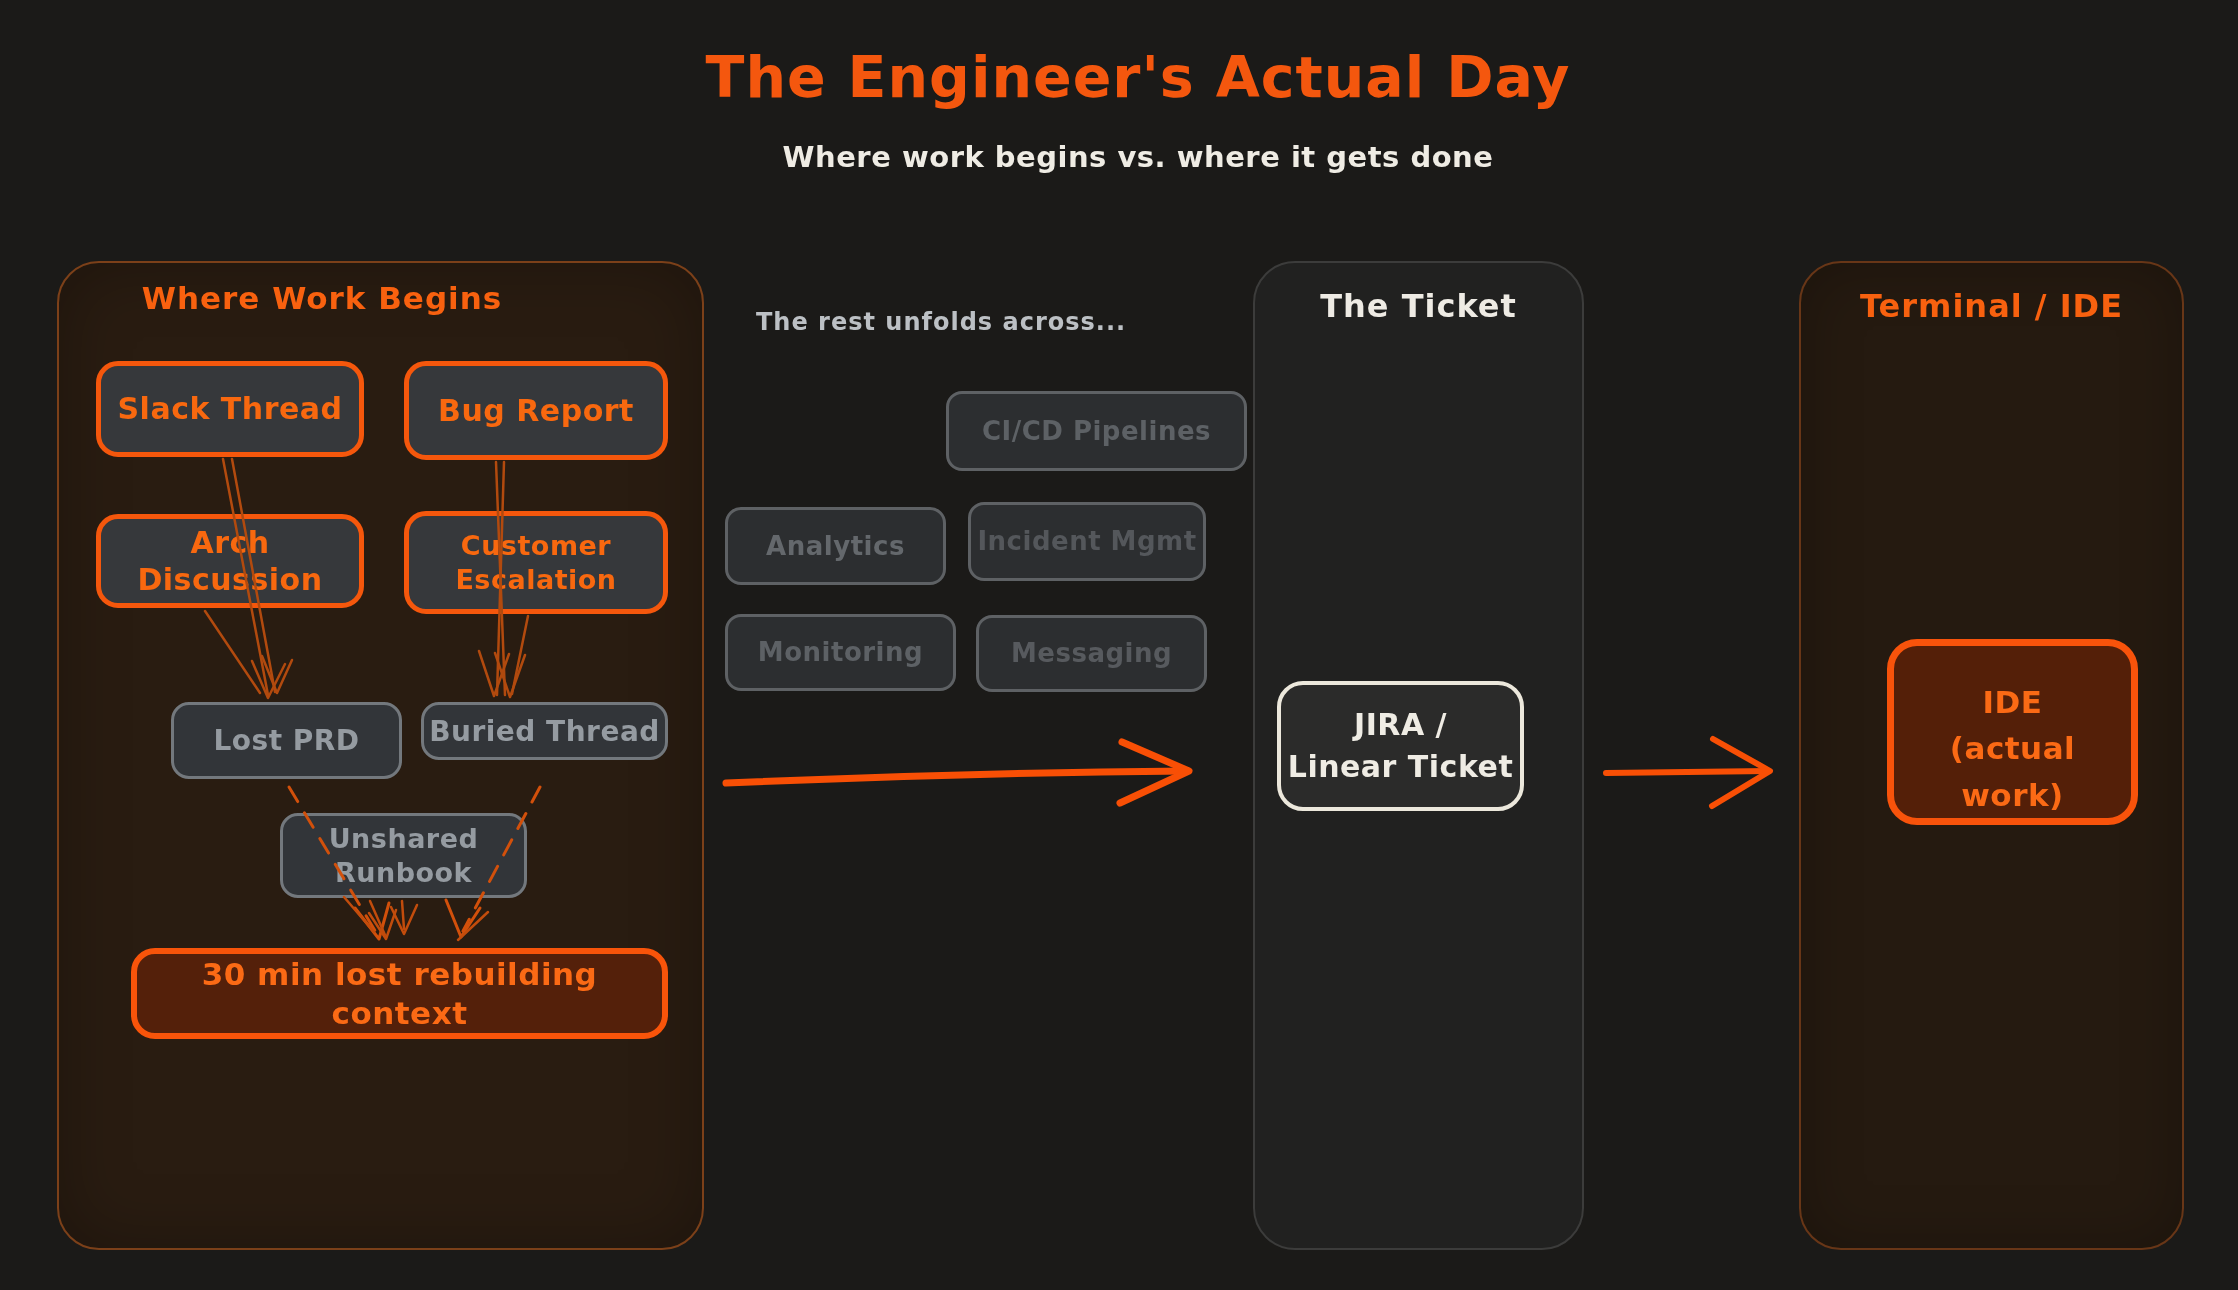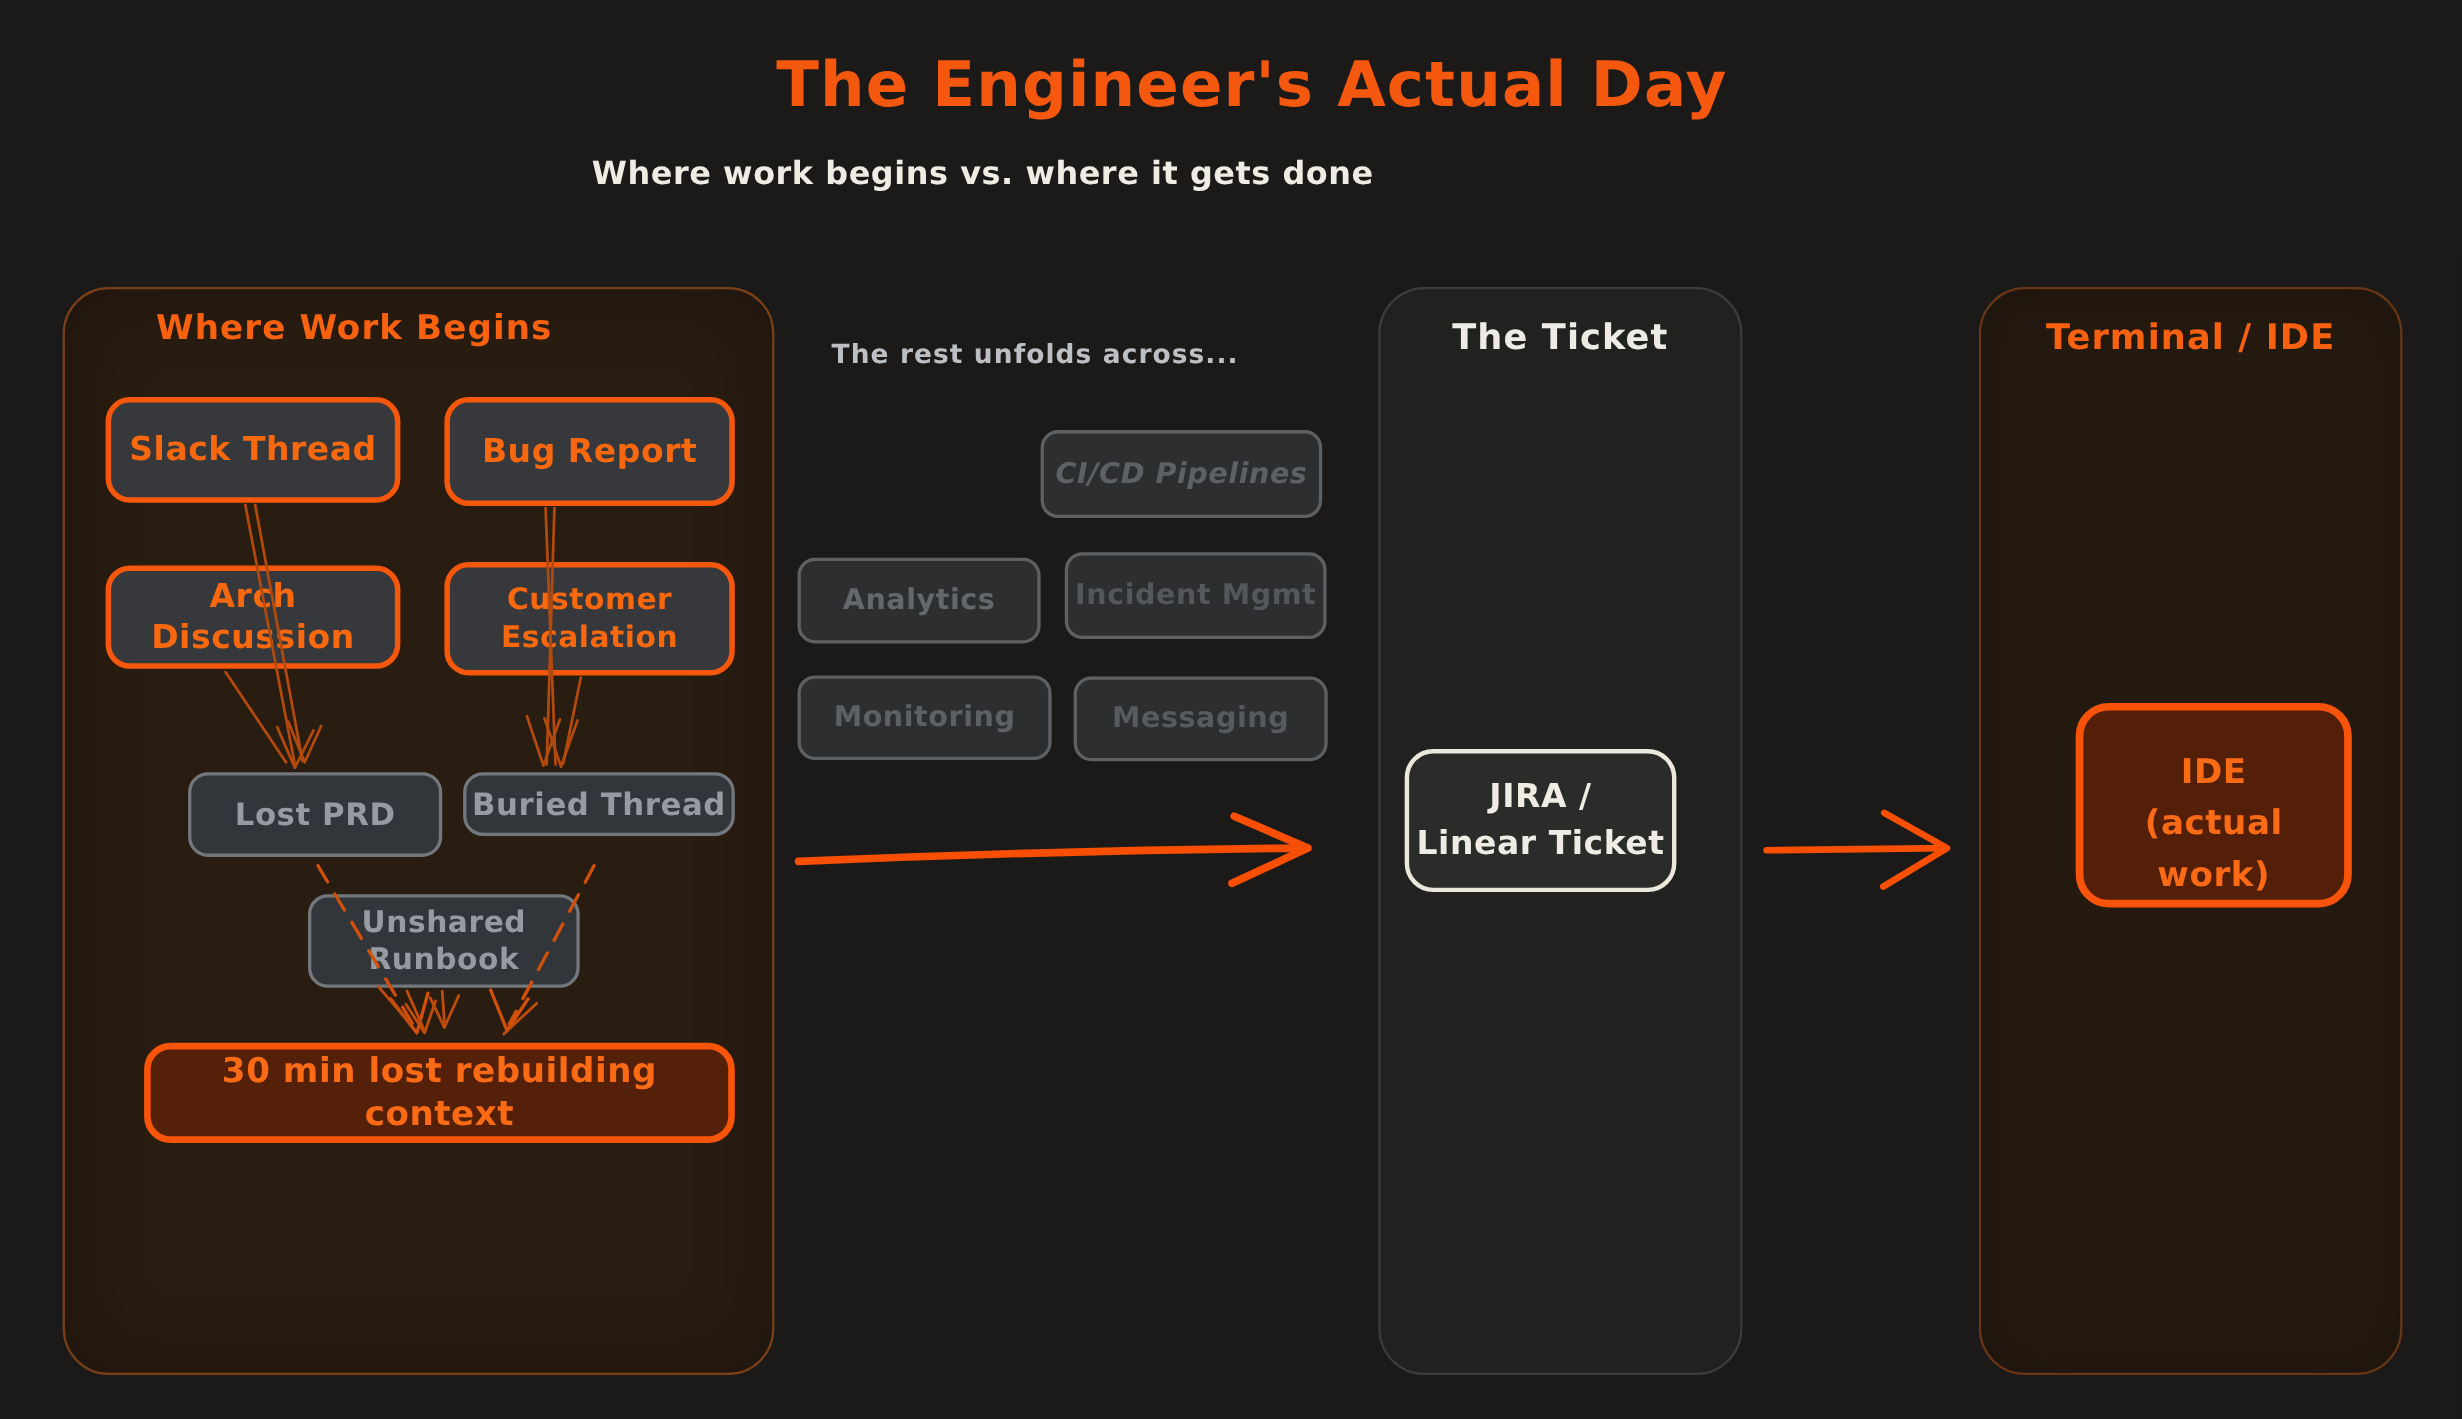--- a/index.html
+++ b/index.html
@@ -4,21 +4,21 @@
 <style>
   html,body{margin:0;padding:0;background:#1b1a18;}
   .stage{
     position:relative;width:2238px;height:1290px;background:#1b1a18;
     overflow:hidden;font-family:"DejaVu Sans",sans-serif;font-weight:bold;padding-left:36px;
   }
   .abs{position:absolute;box-sizing:border-box;}
   
   .title{left:538px;top:44px;width:1200px;text-align:center;
     font-size:57px;letter-spacing:1px;color:#f4570e;}
-  .subtitle{left:538px;top:140px;width:1200px;
+  .subtitle{left:538px;top:140px;width:1200px;text-align:center;
     font-size:29px;letter-spacing:0.5px;color:#efece4;}
   
   .panel{border-radius:42px;}
   .panel-left{left:57px;top:261px;width:647px;height:989px;
     background:#291c11;border:2px solid #7c4019;
     box-shadow:inset 0 0 70px rgba(0,0,0,0.28);}
   .panel-ticket{left:1253px;top:261px;width:331px;height:989px;
     background:#212120;border:2.5px solid #3c3c3b;}
   .panel-terminal{left:1799px;top:261px;width:385px;height:989px;
     background:#251a10;border:2px solid #683617;
@@ -81,21 +81,21 @@
   <div class="node gray-node texture" style="left:280px;top:813px;width:247px;height:85px;padding:0 34px;font-size:27px;">
     <span>Unshared Runbook</span>
   </div>
 
   <div class="node outcome-node" style="left:131px;top:948px;width:537px;height:91px;">
     <span>30 min lost rebuilding context</span>
   </div>
 
   <div class="abs mid-label">The rest unfolds across...</div>
 
-  <div class="node tool-node texture" style="left:946px;top:391px;width:256px;height:80px;font-style:italic;">
+  <div class="node tool-node texture" style="left:946px;top:391px;width:301px;height:80px;">
     <span style="color: rgb(93, 97, 101);">CI/CD Pipelines</span>
   </div>
   <div class="node tool-node texture" style="left:725px;top:507px;width:221px;height:78px;">
     <span style="color: rgb(100, 104, 108);">Analytics</span>
   </div>
   <div class="node tool-node texture" style="left:968px;top:502px;width:238px;height:79px;">
     <span style="color: rgb(84, 87, 91);">Incident Mgmt</span>
   </div>
   <div class="node tool-node texture" style="left:725px;top:614px;width:231px;height:77px;">
     <span style="color: rgb(93, 97, 101);">Monitoring</span>

